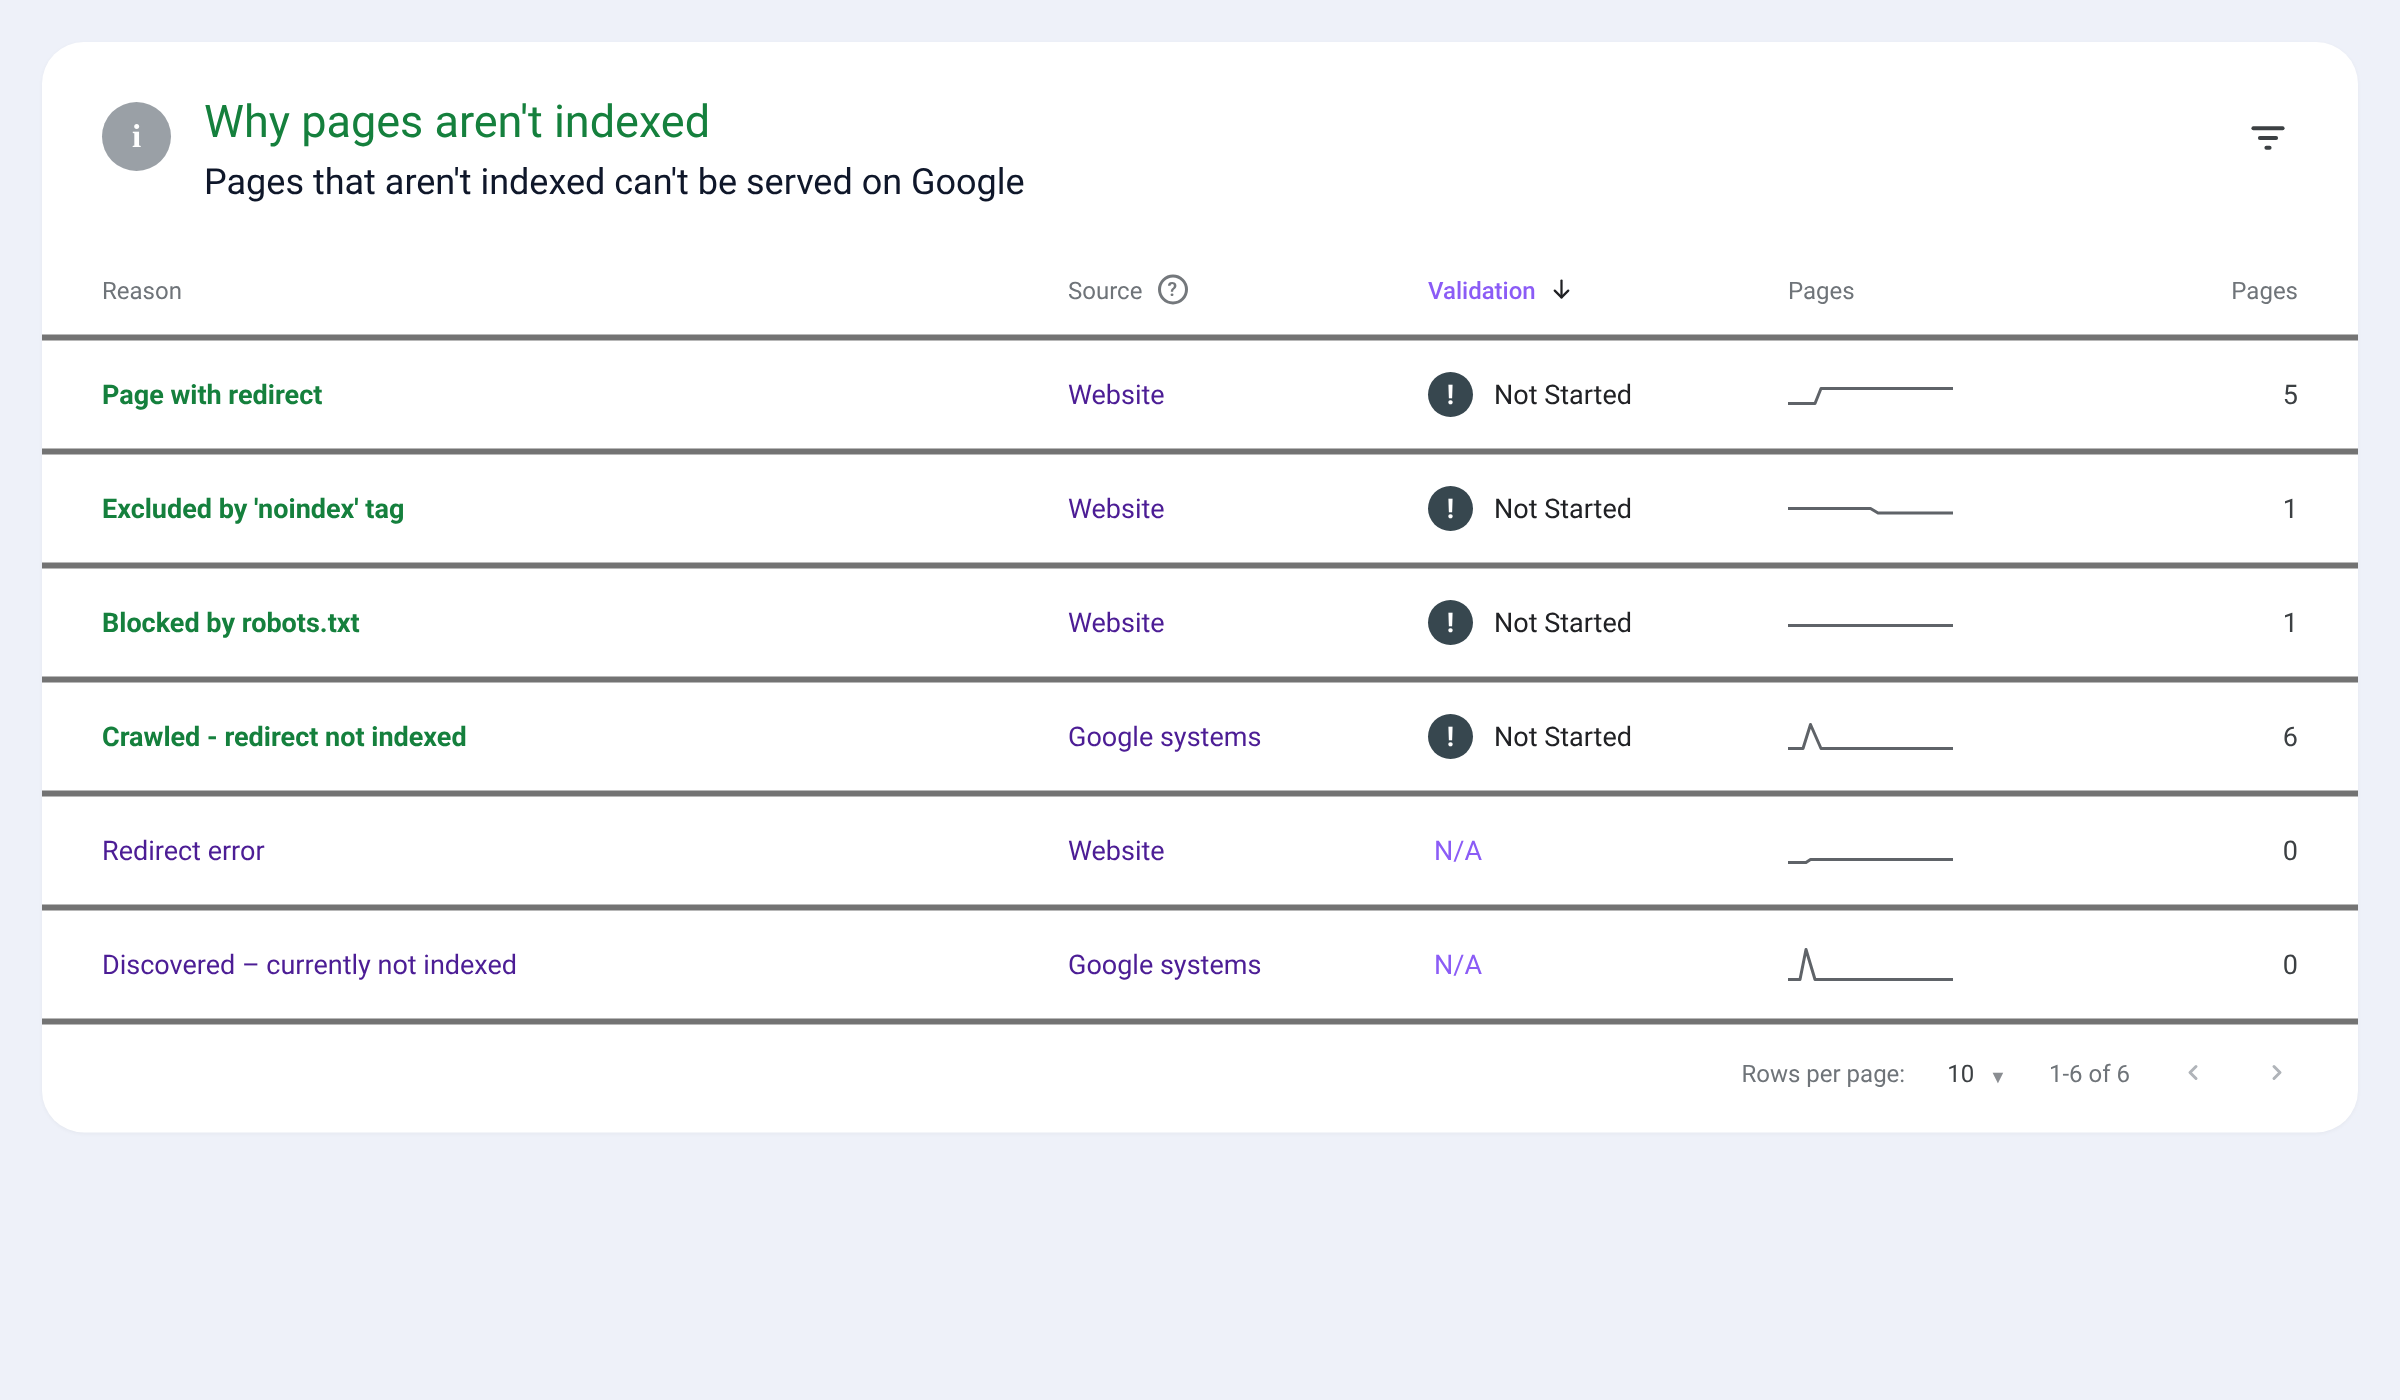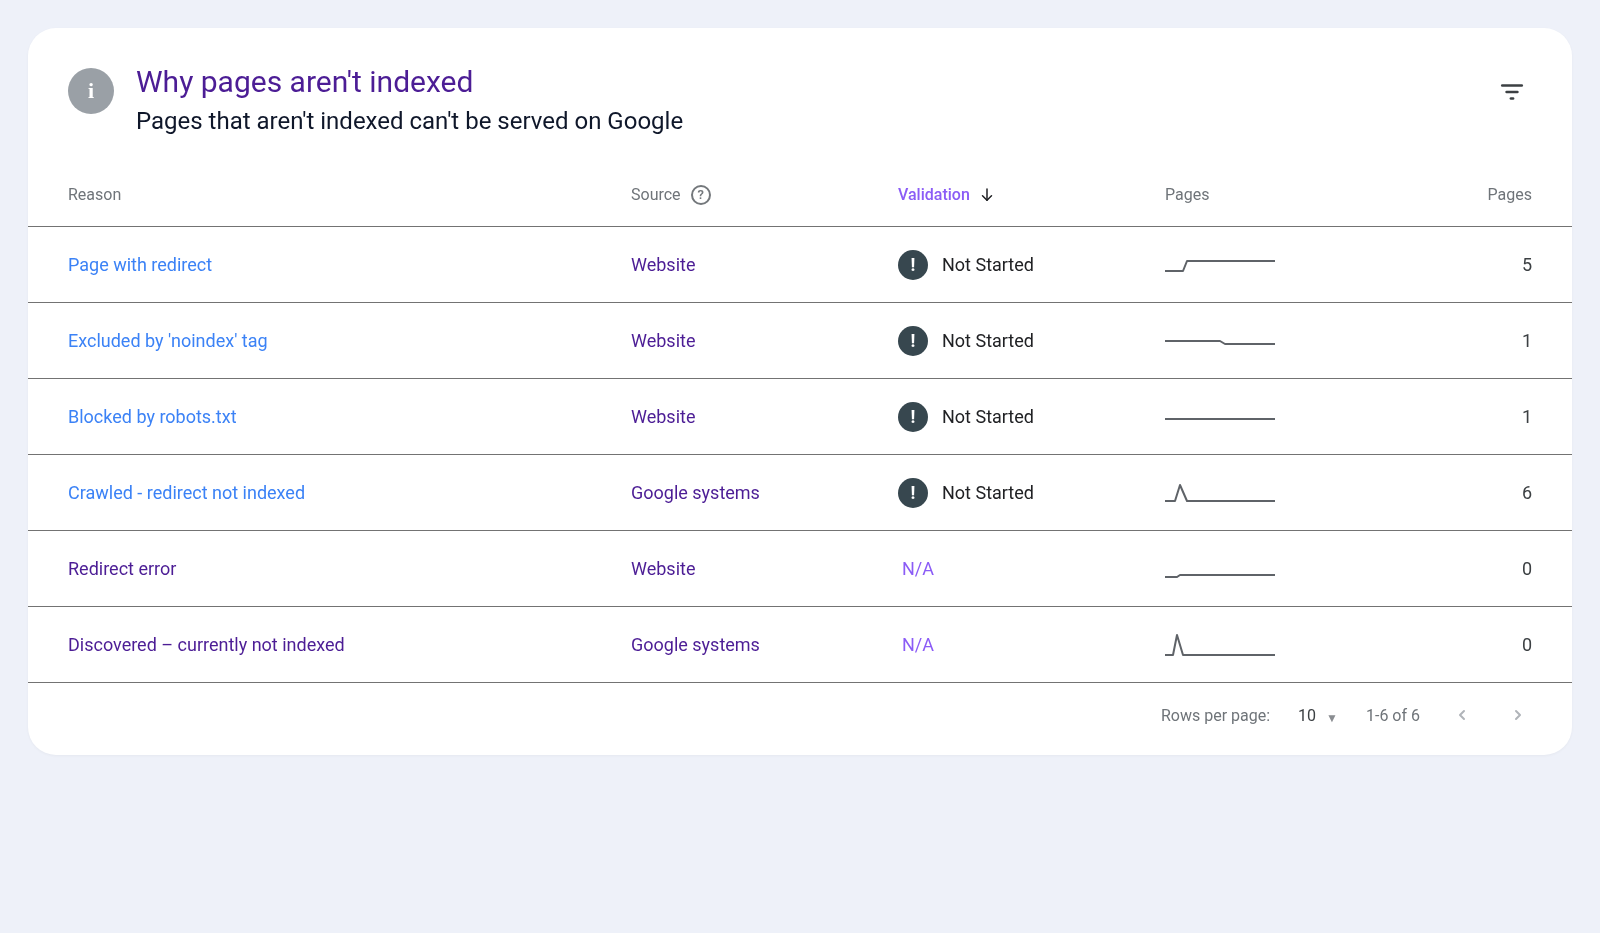--- a/index.html
+++ b/index.html
@@ -31,56 +31,55 @@
     align-items: center;
     justify-content: center;
     color: #fff;
     font-family: Georgia, serif;
     font-weight: bold;
     font-size: 22px;
     flex-shrink: 0;
     margin-top: 4px;
   }
   .titles { flex: 1; }
-  .title { font-size: 30px; font-weight: 400; color: #4c1d95; margin-bottom: 8px; }
+  .title { font-size: 30px; font-weight: 400; color: #15803d; margin-bottom: 8px; }
   .subtitle { font-size: 24px; color: #0f172a; }
   .filter-btn {
     display: flex;
     align-items: center;
     justify-content: center;
     width: 40px;
     height: 40px;
     margin-top: 8px;
     cursor: pointer;
     color: #444;
   }
   .table { width: 100%; }
   .thead, .trow {
     display: grid;
     grid-template-columns: 1fr 240px 240px 220px 120px;
     align-items: center;
     padding: 0 40px;
-    border-bottom: 1px solid #737373;
-    gap: 27px;
+    border-bottom: 4px solid #737373;
   }
   .thead {
     height: 64px;
     color: #6f7479;
     font-size: 16px;
   }
   .thead .th-validation { color: #8b5cf6; font-weight: 500; display:flex; align-items:center; gap:8px;}
   .th-source { display:flex; align-items:center; gap:10px; }
   .help-circle {
     width: 20px; height: 20px; border: 2px solid #74787c; border-radius: 50%;
     display:inline-flex; align-items:center; justify-content:center;
     font-size:13px; color:#74787c; font-weight:600;
   }
   .th-pages { text-align: right; }
   .trow { height: 76px; font-size: 18px; }
-  .td-reason { font-weight: 400; color: #3b82f6; }
+  .td-reason { font-weight: 700; color: #15803d; }
   .td-reason.light { font-weight: 400; color:#4c1d95; }
   .td-source { color: #4c1d95; }
   .td-validation { display:flex; align-items:center; gap:14px; }
   .td-validation .na { color:#8b5cf6; padding-left: 4px; }
   .warn-icon {
     width: 30px; height: 30px; border-radius: 50%; background:#37474f;
     color:#fff; display:flex; align-items:center; justify-content:center;
     font-weight:700; font-size:18px;
   }
   .td-trend { padding-right: 20px; }

